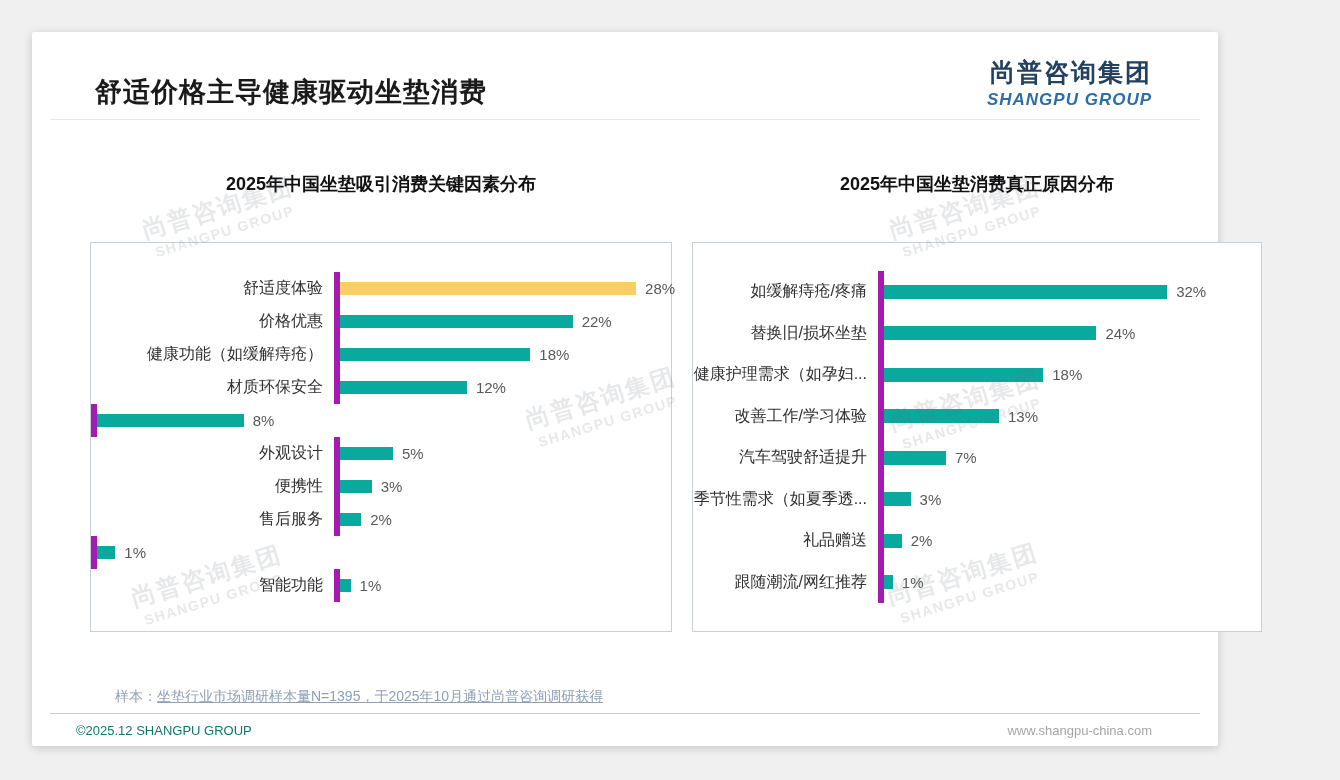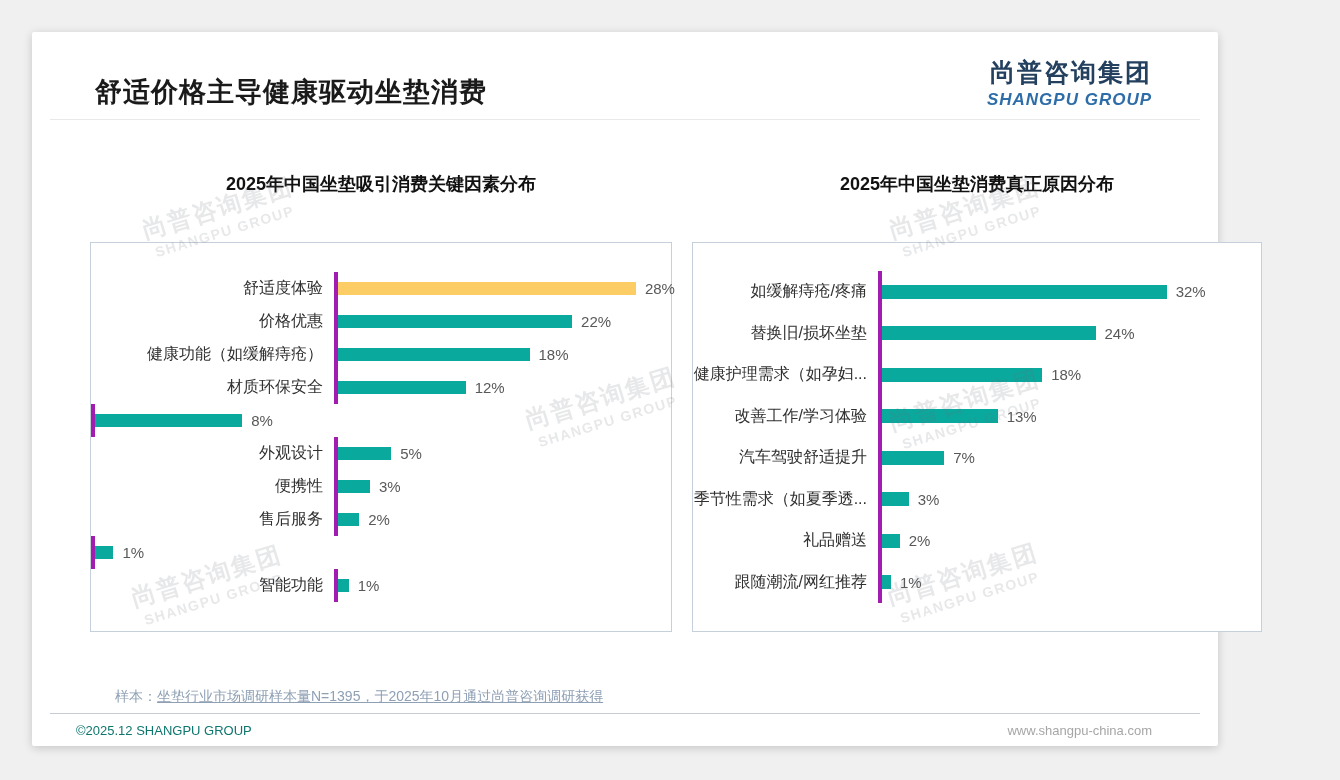--- a/index.html
+++ b/index.html
@@ -90,21 +90,21 @@
     font-size: 16px;
     color: #303030;
     white-space: nowrap;
     overflow: hidden;
   }
   .panel-left  .bar-label { width: 243px; }
   .panel-right .bar-label { width: 185px; }
   .bar-track {
     flex: 1 1 auto;
     align-self: stretch;
-    border-left: 4px solid #a21caf;
+    border-left: 6px solid #a21caf;
     display: flex;
     align-items: center;
     min-width: 0;
   }
   .bar {
     height: 13px;
     background: #0aa99d;
     flex: 0 0 auto;
   }
   .panel-right .bar { height: 14px; }

